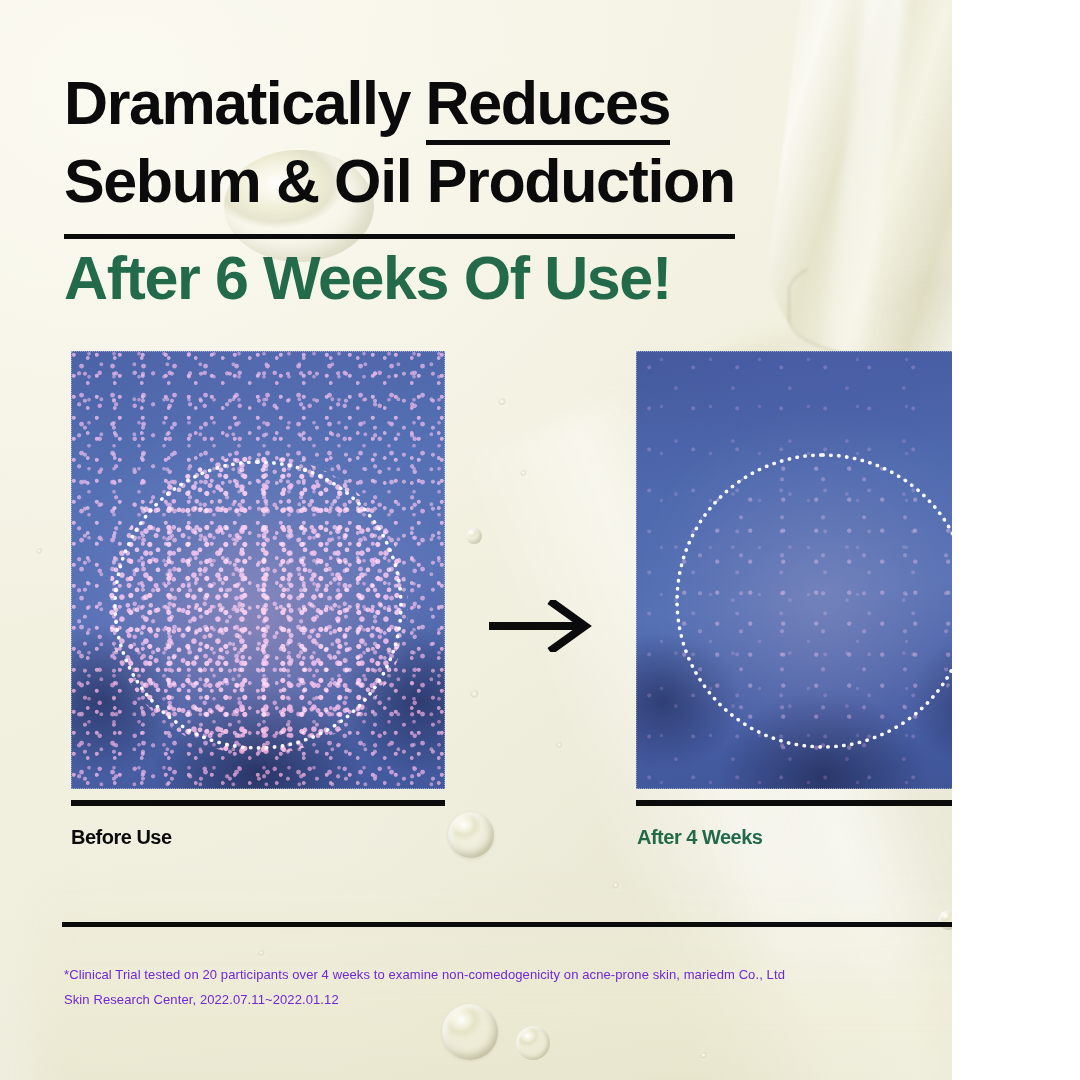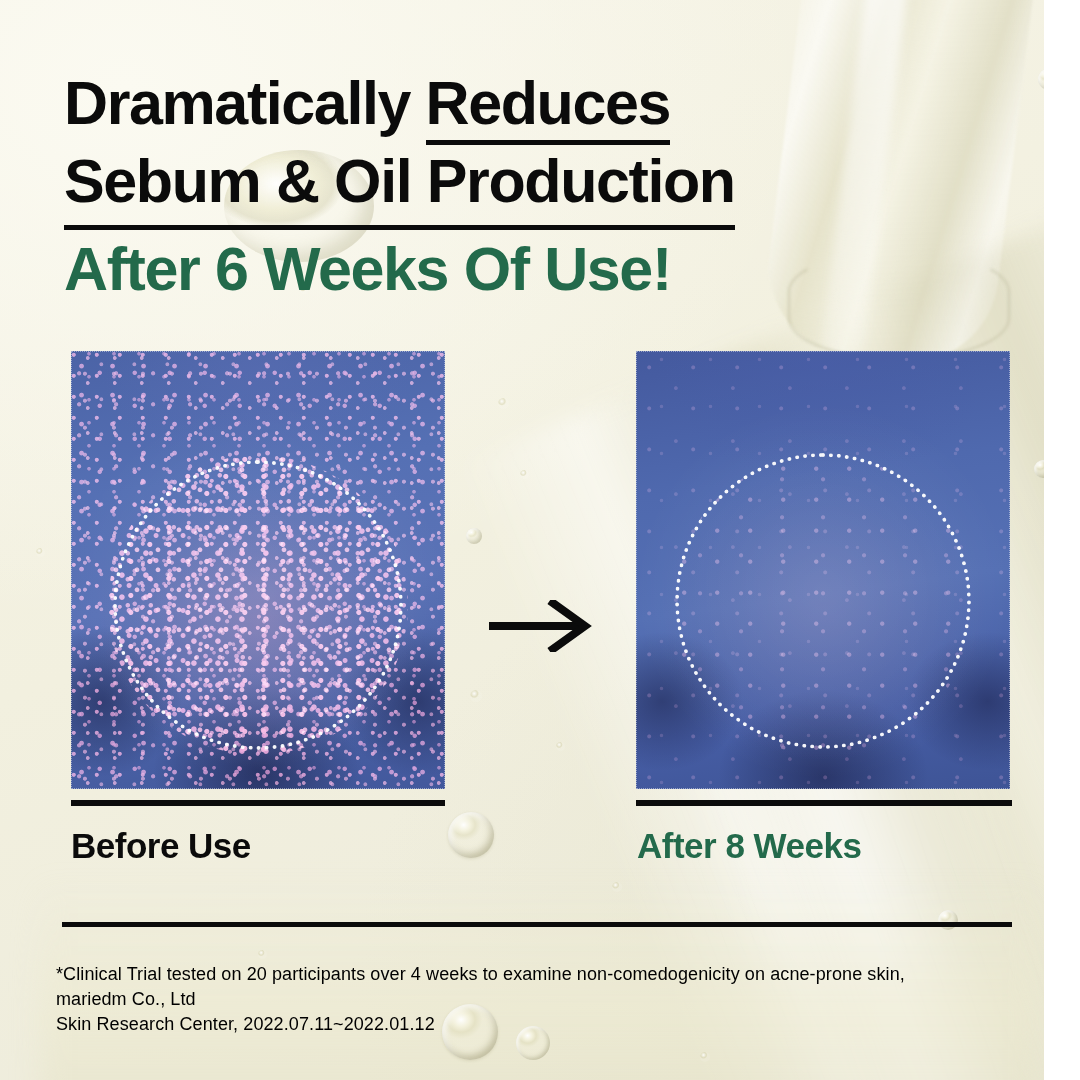--- a/index.html
+++ b/index.html
@@ -6,21 +6,21 @@
   * { margin:0; padding:0; box-sizing:border-box; }
 
   html, body {
     width:1080px; height:1080px;
     overflow:hidden;
     font-family:"Liberation Sans", sans-serif;
   }
 
   #stage {
     position:relative;
-    width:1044px; height:1080px;
+    width:952px; height:1080px;
     background:#f4f2e2;
     overflow:hidden;
     text-decoration:underline;
   }
 
   
   .bg-layer { position:absolute; inset:0; pointer-events:none; }
 
   .bg-base {
     background:
@@ -145,21 +145,21 @@
     white-space:nowrap;
   }
   .hl-1, .hl-2 { color:#0b0b0b; }
   .hl-3 { color:#236a4b; }
   .u-part {
     border-bottom:5px solid #0b0b0b;
     padding-bottom:3px;
   }
   .hl-2 .u-full {
     border-bottom:5px solid #0b0b0b;
-    padding-bottom:5px;
+    padding-bottom:14px;
     display:inline-block;
   }
 
   
   .panel {
     position:absolute;
     top:351px;
     width:374px; height:438px;
     overflow:hidden;
     background:#4a5f9a;
@@ -271,41 +271,41 @@
   .cap-rule {
     position:absolute;
     height:6px; background:#0b0b0b;
   }
   #rule-before { left:71px; top:800px; width:374px; }
   #rule-after  { left:636px; top:800px; width:376px; }
 
   .cap-label {
     position:absolute;
     top:826px;
-    font-size:35px;
+    font-size:20px;
     font-weight:700;
     letter-spacing:-.5px;
   }
   #cap-before { left:71px; color:#0b0b0b; }
   #cap-after  { left:637px; color:#236a4b; }
 
   
   #footer-rule {
     position:absolute;
     left:62px; top:922px;
     width:950px; height:5px;
     background:#0b0b0b;
   }
   .foot-note {
     position:absolute;
-    left:56px; top:962px;
+    left:64px; top:962px;
     width:900px;
-    font-size:18px;
+    font-size:13px;
     line-height:25px;
-    color:#000000;
+    color:#6d28d9;
     letter-spacing:.1px;
   }
 </style>
 </head>
 <body>
 
 <div id="stage">
 
   <div class="bg-layer bg-base"></div>
   <div class="bg-layer">
@@ -365,21 +365,21 @@
     <svg width="106" height="52" viewBox="0 0 106 52" aria-hidden="true">
       <line x1="2" y1="26" x2="92" y2="26" stroke="#0b0b0b" stroke-width="8" stroke-linecap="butt"></line>
       <polyline points="66,3 98,26 66,49" fill="none" stroke="#0b0b0b" stroke-width="8" stroke-linecap="square" stroke-linejoin="miter"></polyline>
     </svg>
   </div>
 
   <div class="cap-rule" id="rule-before"></div>
   <div class="cap-rule" id="rule-after"></div>
 
   <div class="cap-label" id="cap-before">Before Use</div>
-  <div class="cap-label" id="cap-after">After 8 Weeks</div>
+  <div class="cap-label" id="cap-after">After 4 Weeks</div>
 
   <div id="footer-rule"></div>
   <div class="foot-note">
     <div>*Clinical Trial tested on 20 participants over 4 weeks to examine non-comedogenicity on acne-prone skin, mariedm Co., Ltd</div>
     <div>Skin Research Center, 2022.07.11~2022.01.12</div>
   </div>
 
 </div>
 
 </body></html>

